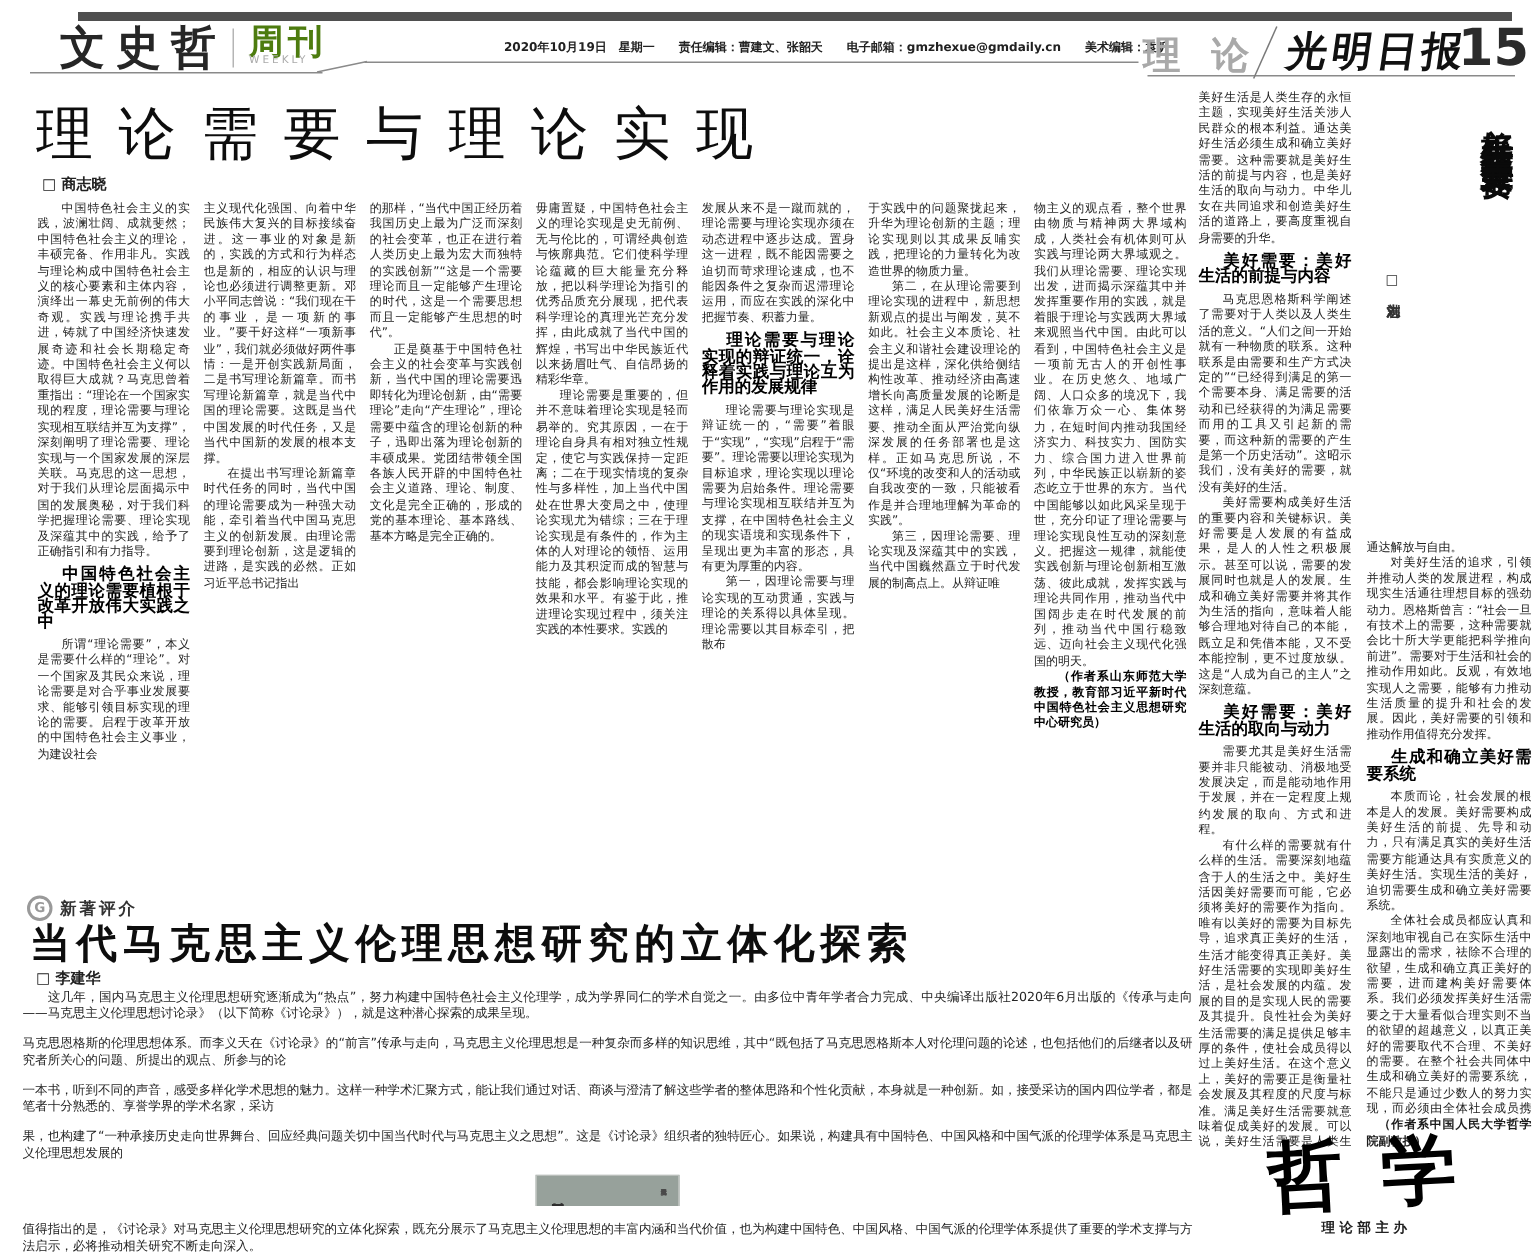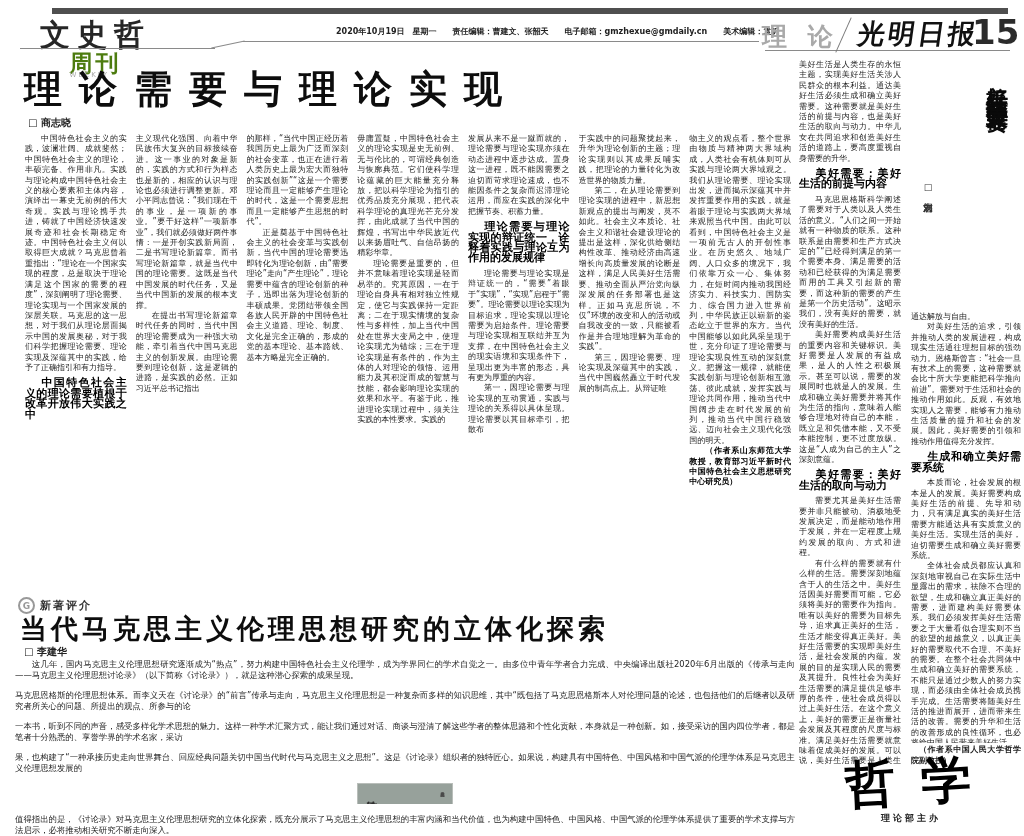--- a/index.html
+++ b/index.html
@@ -1,56 +1,56 @@
 <!DOCTYPE html>
 <html><head>
 <meta charset="utf-8">
 <style>
   html,body{margin:0;padding:0;background:#e8e8e8;}
   #paper{position:relative;width:1024px;height:836px;background:#ffffff;overflow:hidden;
          font-family:"DejaVu Sans",sans-serif;color:#1c1c1c;}
   .abs{position:absolute;}
   
   #topbar{left:52px;top:8px;width:956px;height:6px;background:#4f4f4f;}
-  #logo{left:40px;top:15px;height:34px;display:flex;align-items:center;flex-direction:column;}
+  #logo{left:40px;top:15px;height:34px;display:flex;align-items:center;}
   #logo .t1{font-family:"DejaVu Serif",serif;font-weight:900;font-size:30px;letter-spacing:7px;color:#262626;}
   #logo .bar{width:1px;height:26px;background:#b5b5b5;margin:0 10px 0 4px;}
   #logo .t2{color:#4d7c0f;font-weight:bold;font-size:23px;letter-spacing:3px;line-height:15px;}
   #logo .t3{color:#aaaaaa;font-size:7px;letter-spacing:2px;}
   #hrule1{left:20px;top:48px;width:195px;height:1px;background:#8a8a8a;}
   #hdiag{left:211px;top:44px;width:34px;height:1px;background:#8a8a8a;transform:rotate(-12deg);}
   #hrule2{left:243px;top:41px;width:516px;height:1px;background:#8a8a8a;}
   #hrule3{left:765px;top:50px;width:245px;height:1px;background:#8a8a8a;}
   #dateline{left:336px;top:26px;width:420px;font-size:8px;font-weight:bold;color:#222;white-space:nowrap;}
   #section-label{left:762px;top:20px;font-size:25px;font-weight:900;letter-spacing:6px;color:#a9a9a9;}
   #hdr-slash{left:843px;top:16px;width:1px;height:38px;background:#7a7a7a;transform:rotate(24deg);}
   #masthead{left:858px;top:16px;font-family:"DejaVu Serif",serif;font-weight:900;font-size:27px;
             letter-spacing:3px;color:#111;transform:skewX(-8deg);}
   #pagenum{left:972px;top:12px;font-size:34px;color:#2b2b2b;font-weight:bold;}
   
-  #main-title{left:24px;top:64px;font-family:"DejaVu Serif",serif;font-weight:700;font-size:38px;
+  #main-title{left:24px;top:64px;font-family:"DejaVu Serif",serif;font-weight:400;font-size:38px;
               letter-spacing:17px;color:#0d0d0d;white-space:nowrap;}
   .byline{font-size:10px;font-weight:bold;color:#222;}
   #main-byline{left:28px;top:116px;}
   #main-cols{left:25px;top:134px;width:766px;height:462px;display:flex;gap:9px;}
   .col{flex:1;overflow:hidden;text-align:justify;font-size:8px;line-height:10.4px;color:#242424;}
   .blk-p{text-indent:2em;}
   .blk-c{text-indent:0;}
   .blk-h{font-weight:bold;text-indent:1.5em;margin:5px 0;font-size:11px;color:#000;}
   .blk-attr{font-weight:bold;text-indent:2em;color:#000;}
   
   #sidebar{left:799px;top:60px;width:222px;height:706px;}
   #sb-left{position:absolute;left:0;top:0;width:102px;height:706px;overflow:hidden;
            text-align:justify;font-size:8px;line-height:10.4px;}
   #sb-right{position:absolute;left:112px;top:0;width:110px;height:706px;display:flex;flex-direction:column;}
   #sb-titleblock{position:relative;height:252px;flex:none;}
   #sb-vtitle{position:absolute;right:8px;top:8px;writing-mode:vertical-rl;
              font-family:"DejaVu Serif",serif;font-weight:900;font-size:22px;letter-spacing:3px;color:#0a0a0a;}
   #sb-vbyline{position:absolute;left:10px;top:122px;writing-mode:vertical-rl;font-size:9px;font-weight:bold;color:#333;}
-  #sb-text{flex:1;overflow:hidden;text-align:justify;font-size:8px;line-height:10.4px;}
+  #sb-text{flex:1;overflow:hidden;text-align:justify;font-size:8px;line-height:10.4px;margin-top:48px;}
   #sb-attr{flex:none;font-size:8px;line-height:10.4px;font-weight:bold;text-align:justify;text-indent:1em;padding-top:2px;}
   
   #seal{left:845px;top:750px;width:175px;height:82px;}
   #seal-callig{position:absolute;left:0;top:-2px;width:175px;font-family:"DejaVu Serif",serif;
                font-weight:900;font-size:50px;letter-spacing:26px;color:#000;transform:rotate(-3deg);white-space:nowrap;}
   #seal-caption{position:absolute;left:36px;top:62px;font-size:9px;font-weight:bold;letter-spacing:3px;color:#222;}
   
   #kicker{left:18px;top:597px;display:flex;align-items:center;gap:5px;}
   #kicker-icon{width:13px;height:13px;border:2px solid #999;border-radius:50%;color:#999;font-size:9px;
                font-weight:bold;display:flex;align-items:center;justify-content:center;}
@@ -90,22 +90,23 @@
   <div class="abs" id="dateline">2020年10月19日　星期一　　责任编辑：曹建文、张韶天　　电子邮箱：gmzhexue@gmdaily.cn　　美术编辑：袁昕</div>
   <div class="abs" id="section-label">理 论</div>
   <div class="abs" id="hdr-slash"></div>
   <div class="abs" id="masthead">光明日报</div>
   <div class="abs" id="pagenum">15</div>
 
   <div class="abs" id="main-title">理论需要与理论实现</div>
   <div class="abs byline" id="main-byline">□ 商志晓</div>
   <div class="abs" id="main-cols">
     <div class="col">
-        <div class="blk-p">中国特色社会主义的实践，波澜壮阔、成就斐然；中国特色社会主义的理论，丰硕完备、作用非凡。实践与理论构成中国特色社会主义的核心要素和主体内容，演绎出一幕史无前例的伟大奇观。实践与理论携手共进，铸就了中国经济快速发展奇迹和社会长期稳定奇迹。中国特色社会主义何以取得巨大成就？马克思曾着重指出：“理论在一个国家实现的程度，总是取决于理论满足这个国家的需要的程度”，深刻阐明了理论需要、理论实现与一个国家发展的深层关联。马克思的这一思想，对于我们从理论层面揭示中国的发展奥秘，对于我们科学把握理论需要、理论实现及深蕴其中的实践，给予了正确指引和有力指导。</div>
+        <div class="blk-p">中国特色社会主义的实践，波澜壮阔、成就斐然；中国特色社会主义的理论，丰硕完备、作用非凡。实践与理论构成中国特色社会主义的核心要素和主体内容，演绎出一幕史无前例的伟大奇观。实践与理论携手共进，铸就了中国经济快速发展奇迹和社会长期稳定奇迹。中国特色社会主义何以取得巨大成就？马克思曾着重指出：“理论在一个国家实现的程度，理论需要与理论实现相互联结并互为支撑”，深刻阐明了理论需要、理论实现与一个国家发展的深层关联。马克思的这一思想，对于我们从理论层面揭示中国的发展奥秘，对于我们科学把握理论需要、理论实现及深蕴其中的实践，给予了正确指引和有力指导。</div>
         <div class="blk-h">中国特色社会主义的理论需要植根于改革开放伟大实践之中</div>
+        <div class="blk-p">所谓“理论需要”，本义是需要什么样的“理论”。对一个国家及其民众来说，理论需要是对合乎事业发展要求、能够引领目标实现的理论的需要。启程于改革开放的中国特色社会主义事业，为建设社会</div>
       </div>
     <div class="col">
         <div class="blk-c">主义现代化强国、向着中华民族伟大复兴的目标接续奋进。这一事业的对象是新的，实践的方式和行为样态也是新的，相应的认识与理论也必须进行调整更新。邓小平同志曾说：“我们现在干的事业，是一项新的事业。”要干好这样“一项新事业”，我们就必须做好两件事情：一是开创实践新局面，二是书写理论新篇章。而书写理论新篇章，就是当代中国的理论需要。这既是当代中国发展的时代任务，又是当代中国新的发展的根本支撑。</div>
         <div class="blk-p">在提出书写理论新篇章时代任务的同时，当代中国的理论需要成为一种强大动能，牵引着当代中国马克思主义的创新发展。由理论需要到理论创新，这是逻辑的进路，是实践的必然。正如习近平总书记指出</div>
       </div>
     <div class="col">
         <div class="blk-c">的那样，“当代中国正经历着我国历史上最为广泛而深刻的社会变革，也正在进行着人类历史上最为宏大而独特的实践创新”“这是一个需要理论而且一定能够产生理论的时代，这是一个需要思想而且一定能够产生思想的时代”。</div>
         <div class="blk-p">正是奠基于中国特色社会主义的社会变革与实践创新，当代中国的理论需要迅即转化为理论创新，由“需要理论”走向“产生理论”，理论需要中蕴含的理论创新的种子，迅即出落为理论创新的丰硕成果。党团结带领全国各族人民开辟的中国特色社会主义道路、理论、制度、文化是完全正确的，形成的党的基本理论、基本路线、基本方略是完全正确的。</div>
       </div>
     <div class="col">

